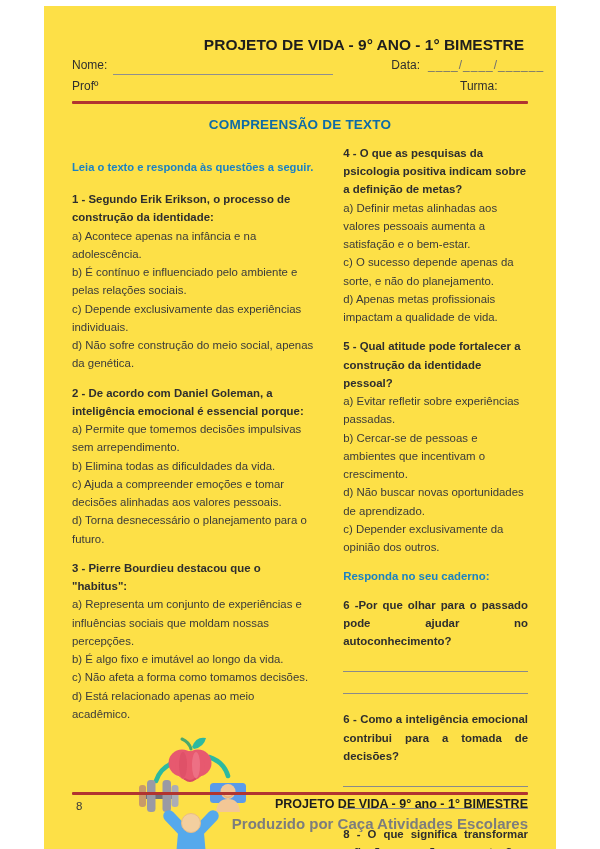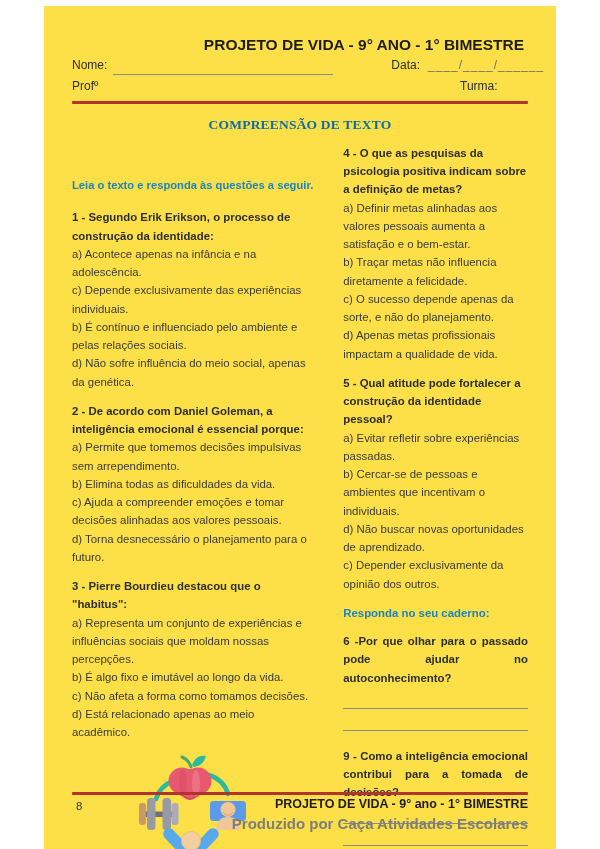--- a/index.html
+++ b/index.html
@@ -15,21 +15,21 @@
   
   .doc-title { text-align:right; font-weight:bold; font-size:15.5px; color:#1d1d1d; line-height:1.15; padding-right:4px; }
   .hdr-row { display:flex; align-items:flex-end; margin-top:2px; font-size:12px; color:#2e2e2e; }
   .hdr-left  { display:flex; align-items:flex-end; width:330px; }
   .hdr-right { display:flex; align-items:flex-end; flex:1; padding-left:58px; }
   .hdr-label { white-space:nowrap; }
   .name-line { flex:0 0 220px; border-bottom:1px solid #8f8f8f; height:14px; margin-left:6px; }
   .uline { color:#6f6f6f; letter-spacing:1px; margin-left:8px; }
   .rule { height:3px; background:#b13430; margin-top:5px; border-radius:1px; }
 
-  .section-title { text-align:center; font-weight:bold; font-size:13.5px; color:#0e6ba6; margin:10px 0 8px 0; letter-spacing:.2px;font-family:Liberation Serif, serif; }
+  .section-title { text-align:center; font-weight:bold; font-size:13.5px; color:#0e6ba6; margin:10px 0 8px 0; letter-spacing:.2px; }
 
   
   .columns { display:flex; gap:30px;align-items:center; }
   .col-left  { width:268px; }
   .col-right { width:250px; }
 
   .intro { color:#1b82c4; font-weight:bold; white-space:nowrap; margin-bottom:13px; font-size:11.2px; }
   .q { margin-bottom:11px; }
   .q-prompt { font-weight:bold; color:#2e2e2e; }
   .q-prompt.just { text-align:justify; }
@@ -81,23 +81,23 @@
     <div class="section-title">COMPREENSÃO DE TEXTO</div>
 
     <div class="columns">
 
       <div class="col-left">
         <div class="intro">Leia o texto e responda às questões a seguir.</div>
 
         <div class="q">
           <div class="q-prompt">1 - Segundo Erik Erikson, o processo de construção da identidade:</div>
           <div>a) Acontece apenas na infância e na adolescência.</div>
+          <div>b) É contínuo e influenciado pelo ambiente e pelas relações sociais.</div>
           <div>c) Depende exclusivamente das experiências individuais.</div>
-          <div>b) É contínuo e influenciado pelo ambiente e pelas relações sociais.</div>
-          <div>d) Não sofre influência do meio social, apenas da genética.</div>
+          <div>d) Não sofre construção do meio social, apenas da genética.</div>
         </div>
 
         <div class="q">
           <div class="q-prompt">2 - De acordo com Daniel Goleman, a inteligência emocional é essencial porque:</div>
           <div>a) Permite que tomemos decisões impulsivas sem arrependimento.</div>
           <div>b) Elimina todas as dificuldades da vida.</div>
           <div>c) Ajuda a compreender emoções e tomar decisões alinhadas aos valores pessoais.</div>
           <div>d) Torna desnecessário o planejamento para o futuro.</div>
         </div>
 
@@ -153,43 +153,42 @@
             </g>
           </svg>
         </div>
       </div>
 
       <div class="col-right">
 
         <div class="q">
           <div class="q-prompt">4 - O que as pesquisas da psicologia positiva indicam sobre a definição de metas?</div>
           <div>a) Definir metas alinhadas aos valores pessoais aumenta a satisfação e o bem-estar.</div>
-          <div>b) Traçar metas não influencia diretamente a felicidade.</div>
           <div>c) O sucesso depende apenas da sorte, e não do planejamento.</div>
           <div>d) Apenas metas profissionais impactam a qualidade de vida.</div>
         </div>
 
         <div class="q">
           <div class="q-prompt">5 - Qual atitude pode fortalecer a construção da identidade pessoal?</div>
           <div>a) Evitar refletir sobre experiências passadas.</div>
-          <div>b) Cercar-se de pessoas e ambientes que incentivam o individuais.</div>
+          <div>b) Cercar-se de pessoas e ambientes que incentivam o crescimento.</div>
           <div>d) Não buscar novas oportunidades de aprendizado.</div>
           <div>c) Depender exclusivamente da opinião dos outros.</div>
         </div>
 
         <div class="caderno">Responda no seu caderno:</div>
 
         <div class="open-q">
           <div class="q-prompt just">6 -Por que olhar para o passado pode ajudar no autoconhecimento?</div>
           <div class="ans-line"></div>
           <div class="ans-line"></div>
         </div>
 
         <div class="open-q">
-          <div class="q-prompt just">9 - Como a inteligência emocional contribui para a tomada de decisões?</div>
+          <div class="q-prompt just">6 - Como a inteligência emocional contribui para a tomada de decisões?</div>
           <div class="ans-line"></div>
           <div class="ans-line"></div>
         </div>
 
         <div class="open-q">
           <div class="q-prompt just">8 - O que significa transformar reflexões em ações concretas?</div>
         </div>
 
       </div>
     </div>

